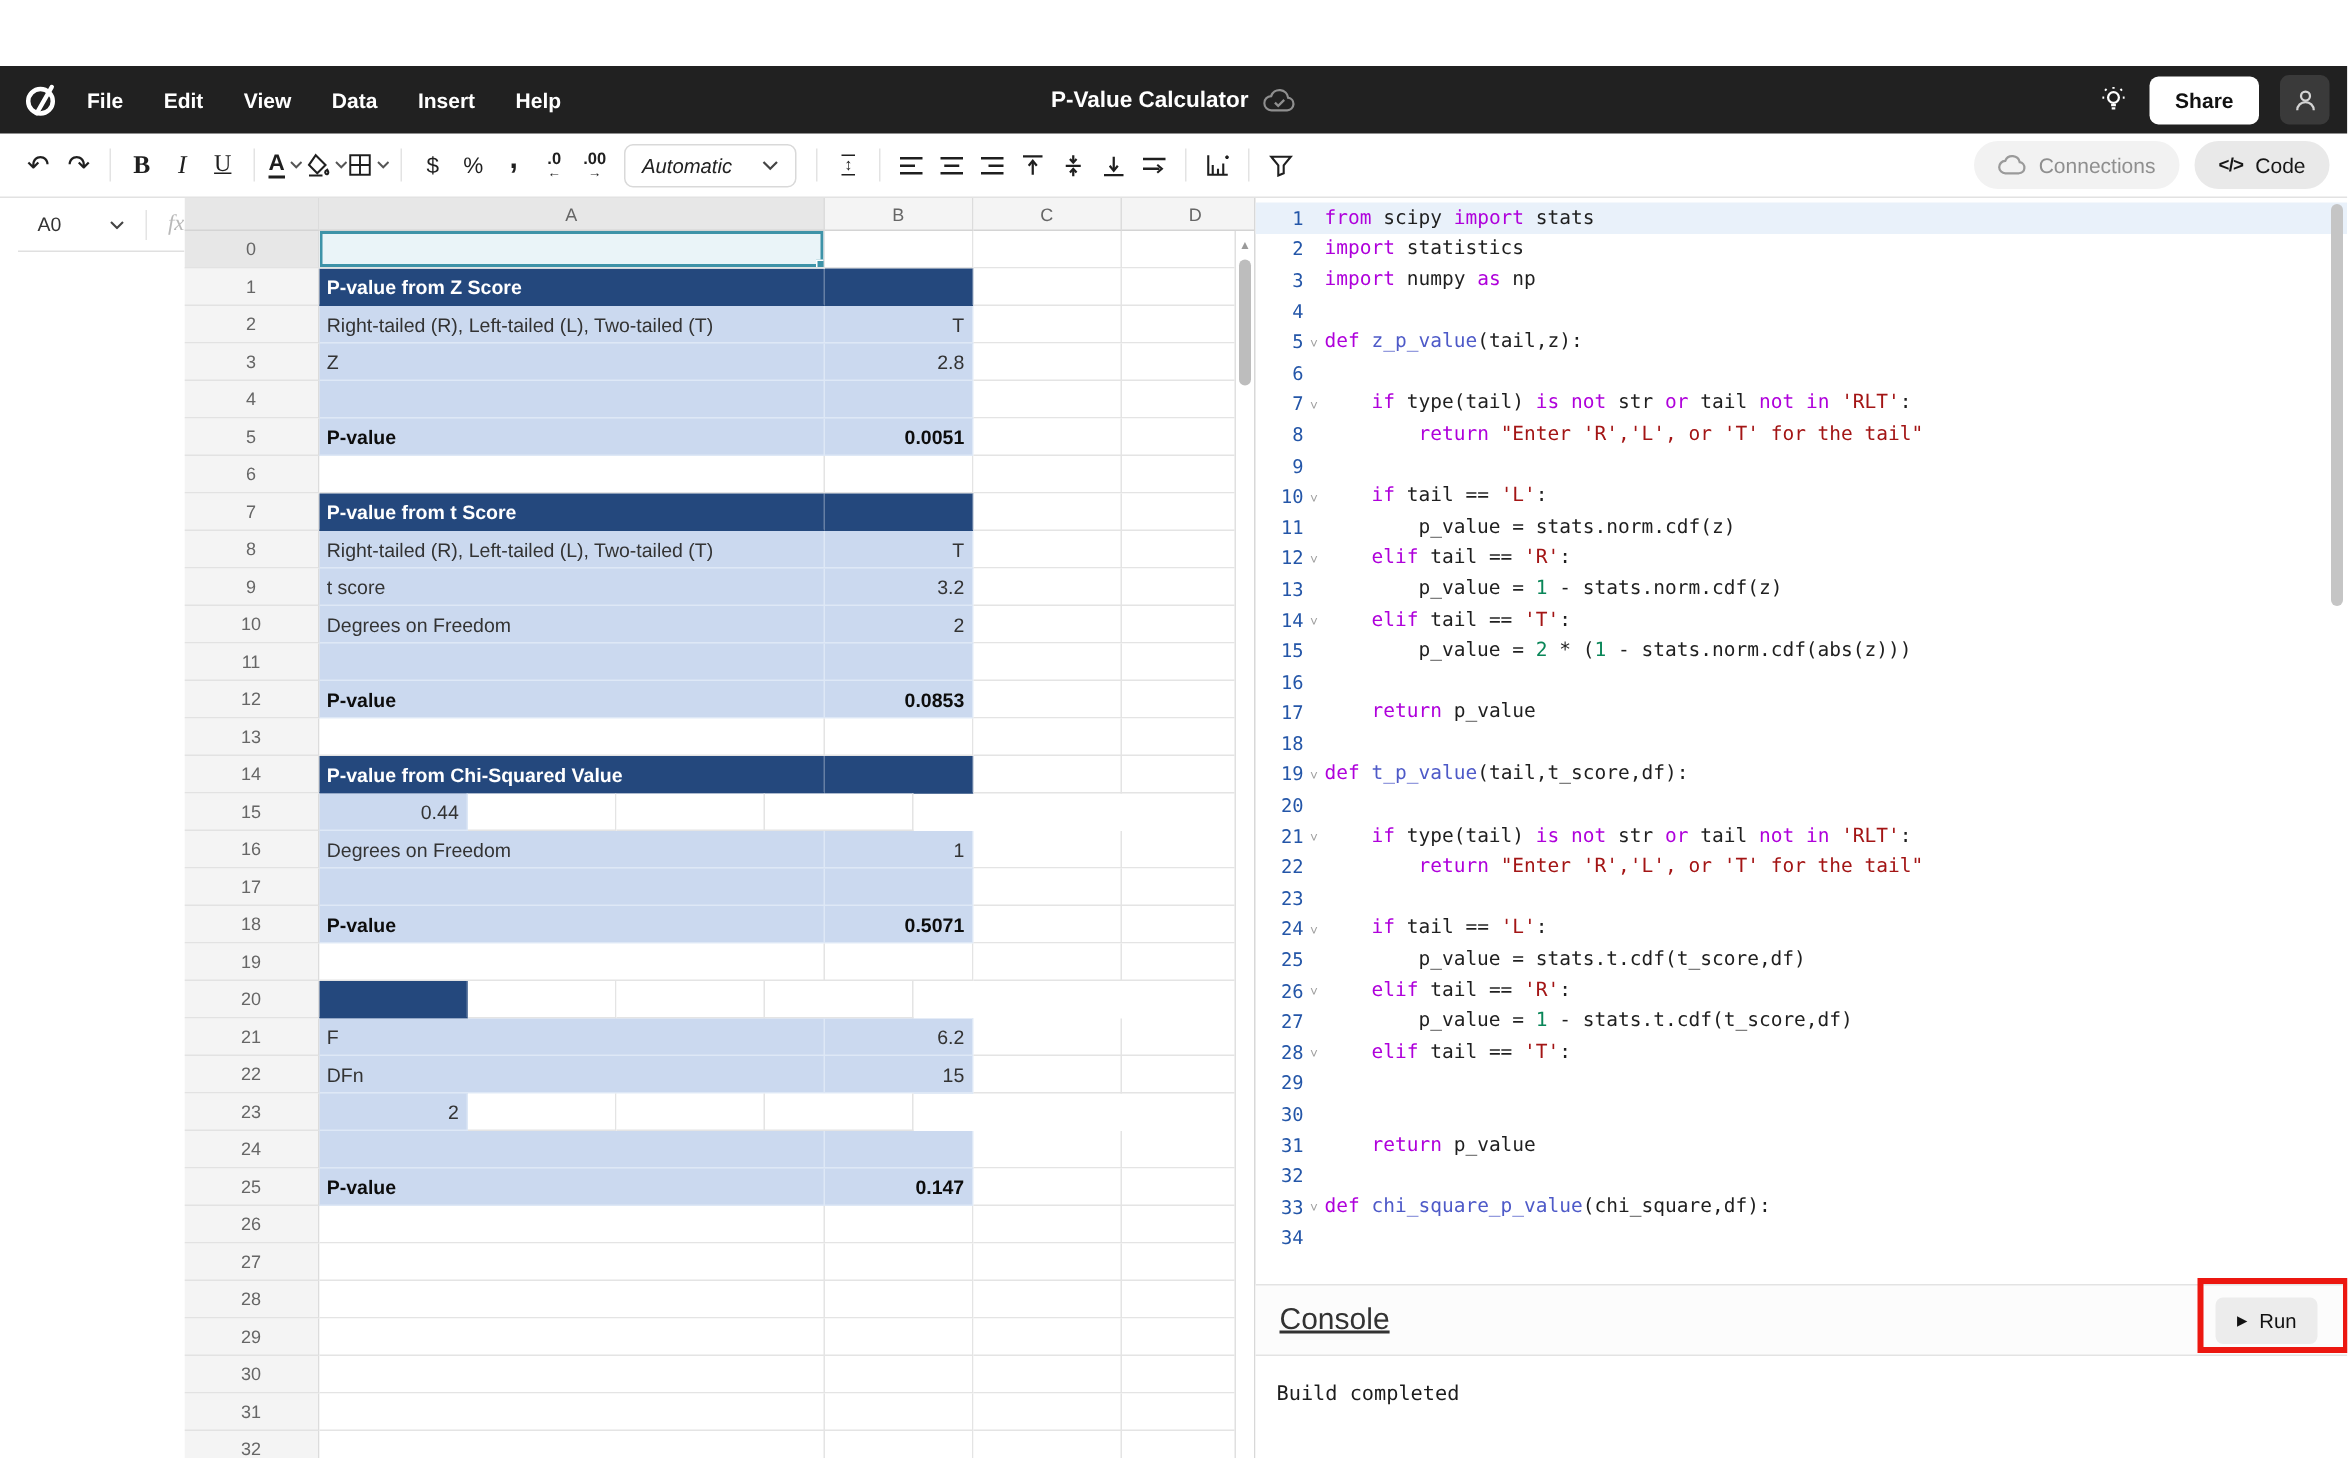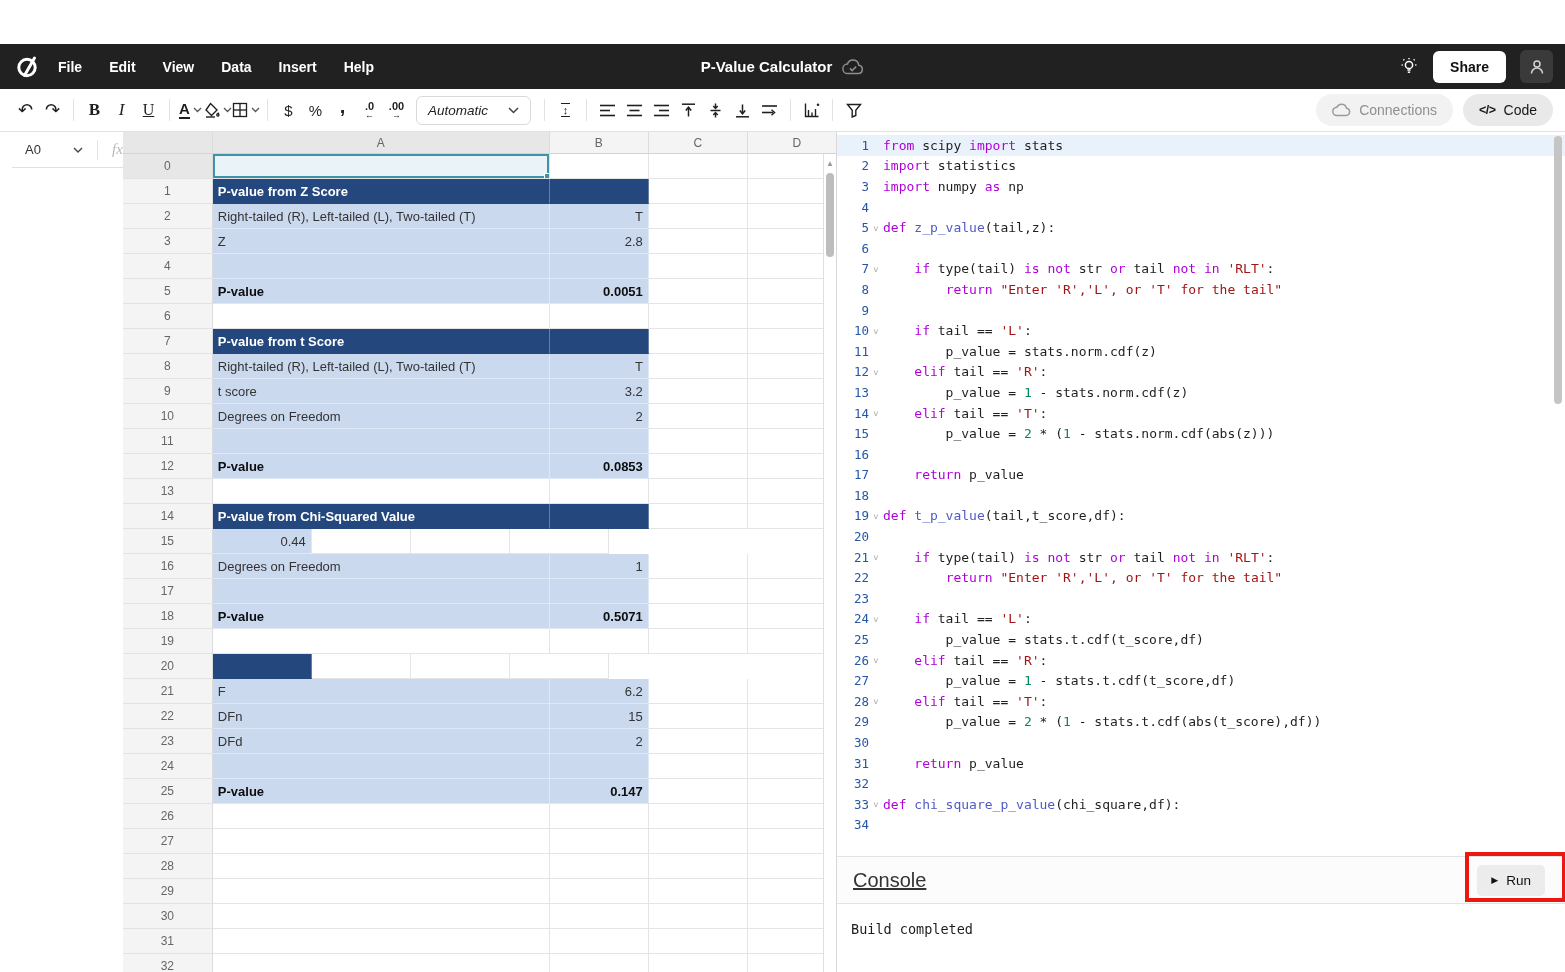--- a/index.html
+++ b/index.html
@@ -475,21 +475,20 @@
             <div class="grow">
               <div class="gc gut w-gut">22</div>
               <div class="gc w-a ltc">DFn</div>
               <div class="gc w-s ltc vright">15</div>
               <div class="gc w-s"></div>
               <div class="gc w-s"></div>
               <div class="gc w-s"></div>
             </div>
             <div class="grow">
               <div class="gc gut w-gut">23</div>
-              <div class="gc w-a ltc">DFd</div>
               <div class="gc w-s ltc vright">2</div>
               <div class="gc w-s"></div>
               <div class="gc w-s"></div>
               <div class="gc w-s"></div>
             </div>
             <div class="grow">
               <div class="gc gut w-gut">24</div>
               <div class="gc w-a ltc"></div>
               <div class="gc w-s ltc vright"></div>
               <div class="gc w-s"></div>
@@ -706,21 +705,20 @@
             <span class="ct"><span class="tk-p">        p_value = </span><span class="tk-n">1</span><span class="tk-p"> - stats.t.cdf(t_score,df)</span></span>
           </div>
           <div class="cl">
             <span class="ln">28</span>
             <span class="fold">˅</span>
             <span class="ct"><span class="tk-p">    </span><span class="tk-k">elif</span><span class="tk-p"> tail == </span><span class="tk-s">'T'</span><span class="tk-p">:</span></span>
           </div>
           <div class="cl">
             <span class="ln">29</span>
             <span class="fold"></span>
-            <span class="ct"><span class="tk-p">        p_value = </span><span class="tk-n">2</span><span class="tk-p"> * (</span><span class="tk-n">1</span><span class="tk-p"> - stats.t.cdf(abs(t_score),df))</span></span>
           </div>
           <div class="cl">
             <span class="ln">30</span>
             <span class="fold"></span>
             <span class="ct"></span>
           </div>
           <div class="cl">
             <span class="ln">31</span>
             <span class="fold"></span>
             <span class="ct"><span class="tk-p">    </span><span class="tk-k">return</span><span class="tk-p"> p_value</span></span>

